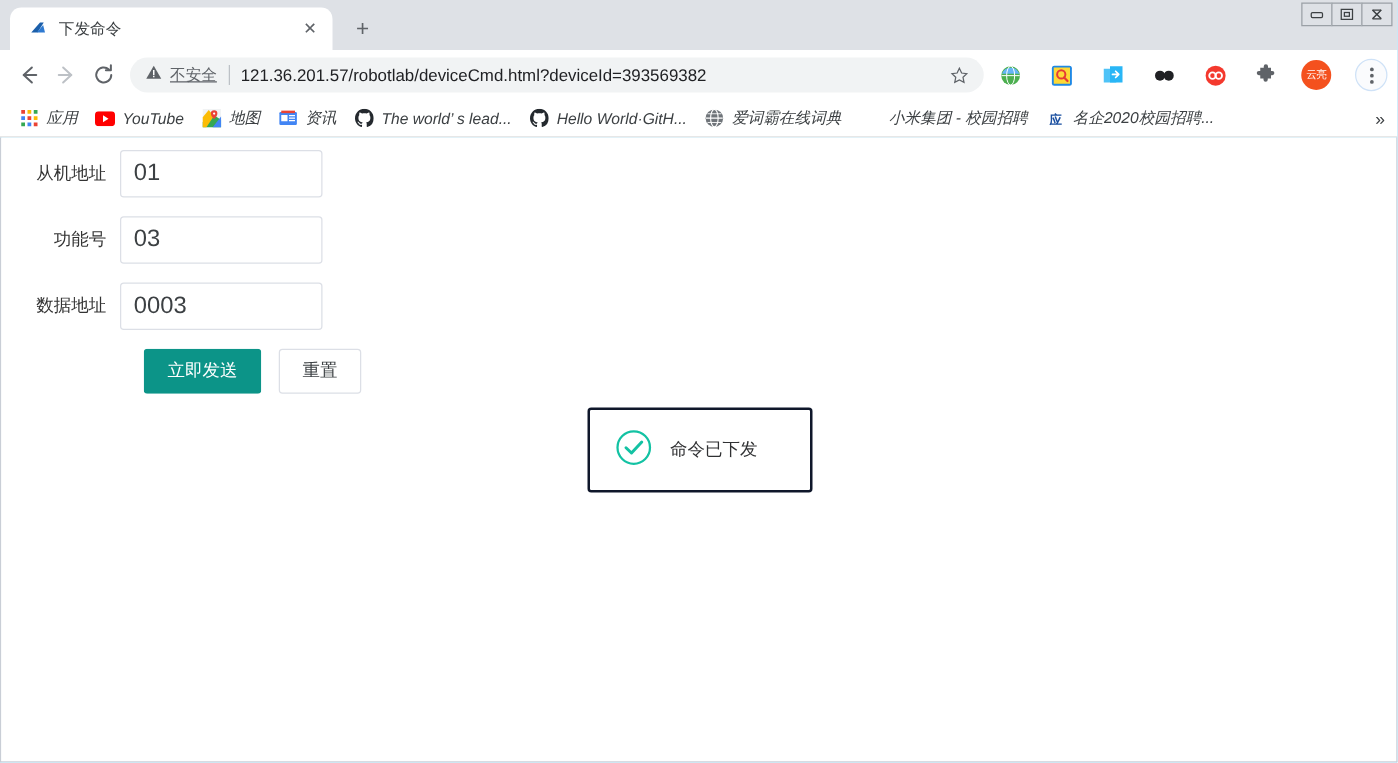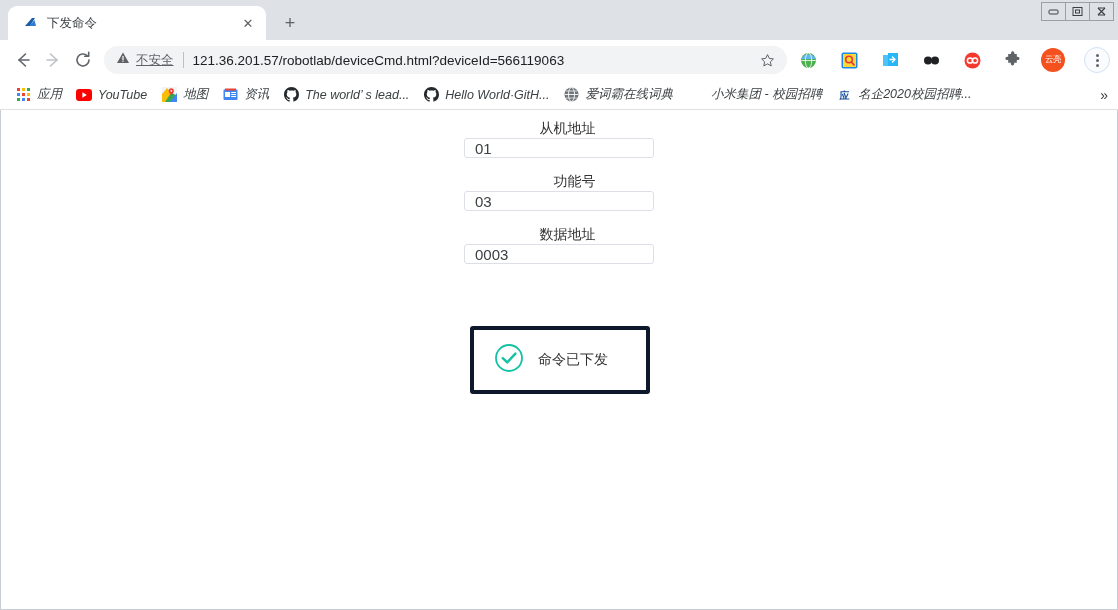--- a/index.html
+++ b/index.html
@@ -223,38 +223,37 @@
     left: 0; top: 0; right: 0; bottom: 0;
     background: #fff;
     padding-top: 10px;
   }
 
   .form-row {
     display: flex;
     align-items: center;
     height: 38px;
     margin-bottom: 15px;
-    flex-direction: column;
   }
   .form-label {
     width: 95px;
     text-align: right;
     padding-right: 11px;
     font-size: 14px;
     color: #333333;
     flex: none;
     font-family: "DejaVu Sans", "Liberation Sans", sans-serif;
   }
   .form-input {
-    width: 190px;
+    width: 162px;
     height: 38px;
     border: 1px solid #dcdfe6;
     border-radius: 3px;
     padding: 0 10px;
-    font-size: 15px;
+    font-size: 19px;
     color: #3c4043;
     background: #fff;
     outline: none;
     font-family: "Liberation Sans", sans-serif;
   }
 
   .btn-row {
     display: flex;
     align-items: center;
     margin-left: 114px;
@@ -281,21 +280,21 @@
     border: 1px solid #dcdfe6;
     min-width: 60px;
   }
 
   .status-card {
     position: absolute;
     left: 469px;
     top: 216px;
     width: 180px;
     height: 68px;
-    border: 4px solid #0f172a;
+    border: 2px solid #0f172a;
     border-radius: 3px;
     background: #ffffff;
     display: flex;
     align-items: center;
     padding-left: 20px;
     gap: 14px;
   }
   .status-text {
     font-size: 14px;
     color: #303133;
@@ -366,21 +365,21 @@
         <span>
           <svg width="14" height="14" viewBox="0 0 14 14">
               <path d="M7 1.6 L13 12 L1 12 Z" fill="#5f6368"></path>
               <rect x="6.4" y="5" width="1.2" height="4" fill="#fff"></rect>
               <rect x="6.4" y="9.6" width="1.2" height="1.2" fill="#fff"></rect>
             </svg>
         </span>
         <span class="sec-text">不安全</span>
       </span>
       <span class="divider-v"></span>
-      <span class="url">121.36.201.57/robotlab/deviceCmd.html?deviceId=566119063</span>
+      <span class="url">121.36.201.57/robotlab/deviceCmd.html?deviceId=393569382</span>
       <span class="star">
         <svg width="15" height="15" viewBox="0 0 15 15">
             <path d="M7.5 1.6 L9.3 5.4 L13.4 5.9 L10.4 8.8 L11.2 12.9 L7.5 10.9 L3.8 12.9 L4.6 8.8 L1.6 5.9 L5.7 5.4 Z" fill="none" stroke="#5f6368" stroke-width="1"></path>
           </svg>
       </span>
     </div>
 
     <div class="ext-row">
       <div class="ext">
         <svg width="19" height="19" viewBox="0 0 19 19">
@@ -548,20 +547,24 @@
         <span class="form-label">功能号</span>
         <input class="form-input" value="03" style="">
       </div>
 
       <div class="form-row">
         <span class="form-label">数据地址</span>
         <input class="form-input" value="0003" style="">
       </div>
 
 
+      <div class="btn-row">
+        <button class="btn btn-primary">立即发送</button>
+        <button class="btn btn-default">重置</button>
+      </div>
 
       <div class="status-card">
         <span>
           <svg width="30" height="30" viewBox="0 0 30 30">
             <circle cx="15" cy="15" r="13" fill="none" stroke="#13c2a3" stroke-width="1.8"></circle>
             <path d="M8.8 15.2 L13.2 19.4 L21.4 10.6" fill="none" stroke="#13c2a3" stroke-width="2.4" stroke-linecap="round" stroke-linejoin="round"></path>
           </svg>
         </span>
         <span class="status-text">命令已下发</span>
       </div>

